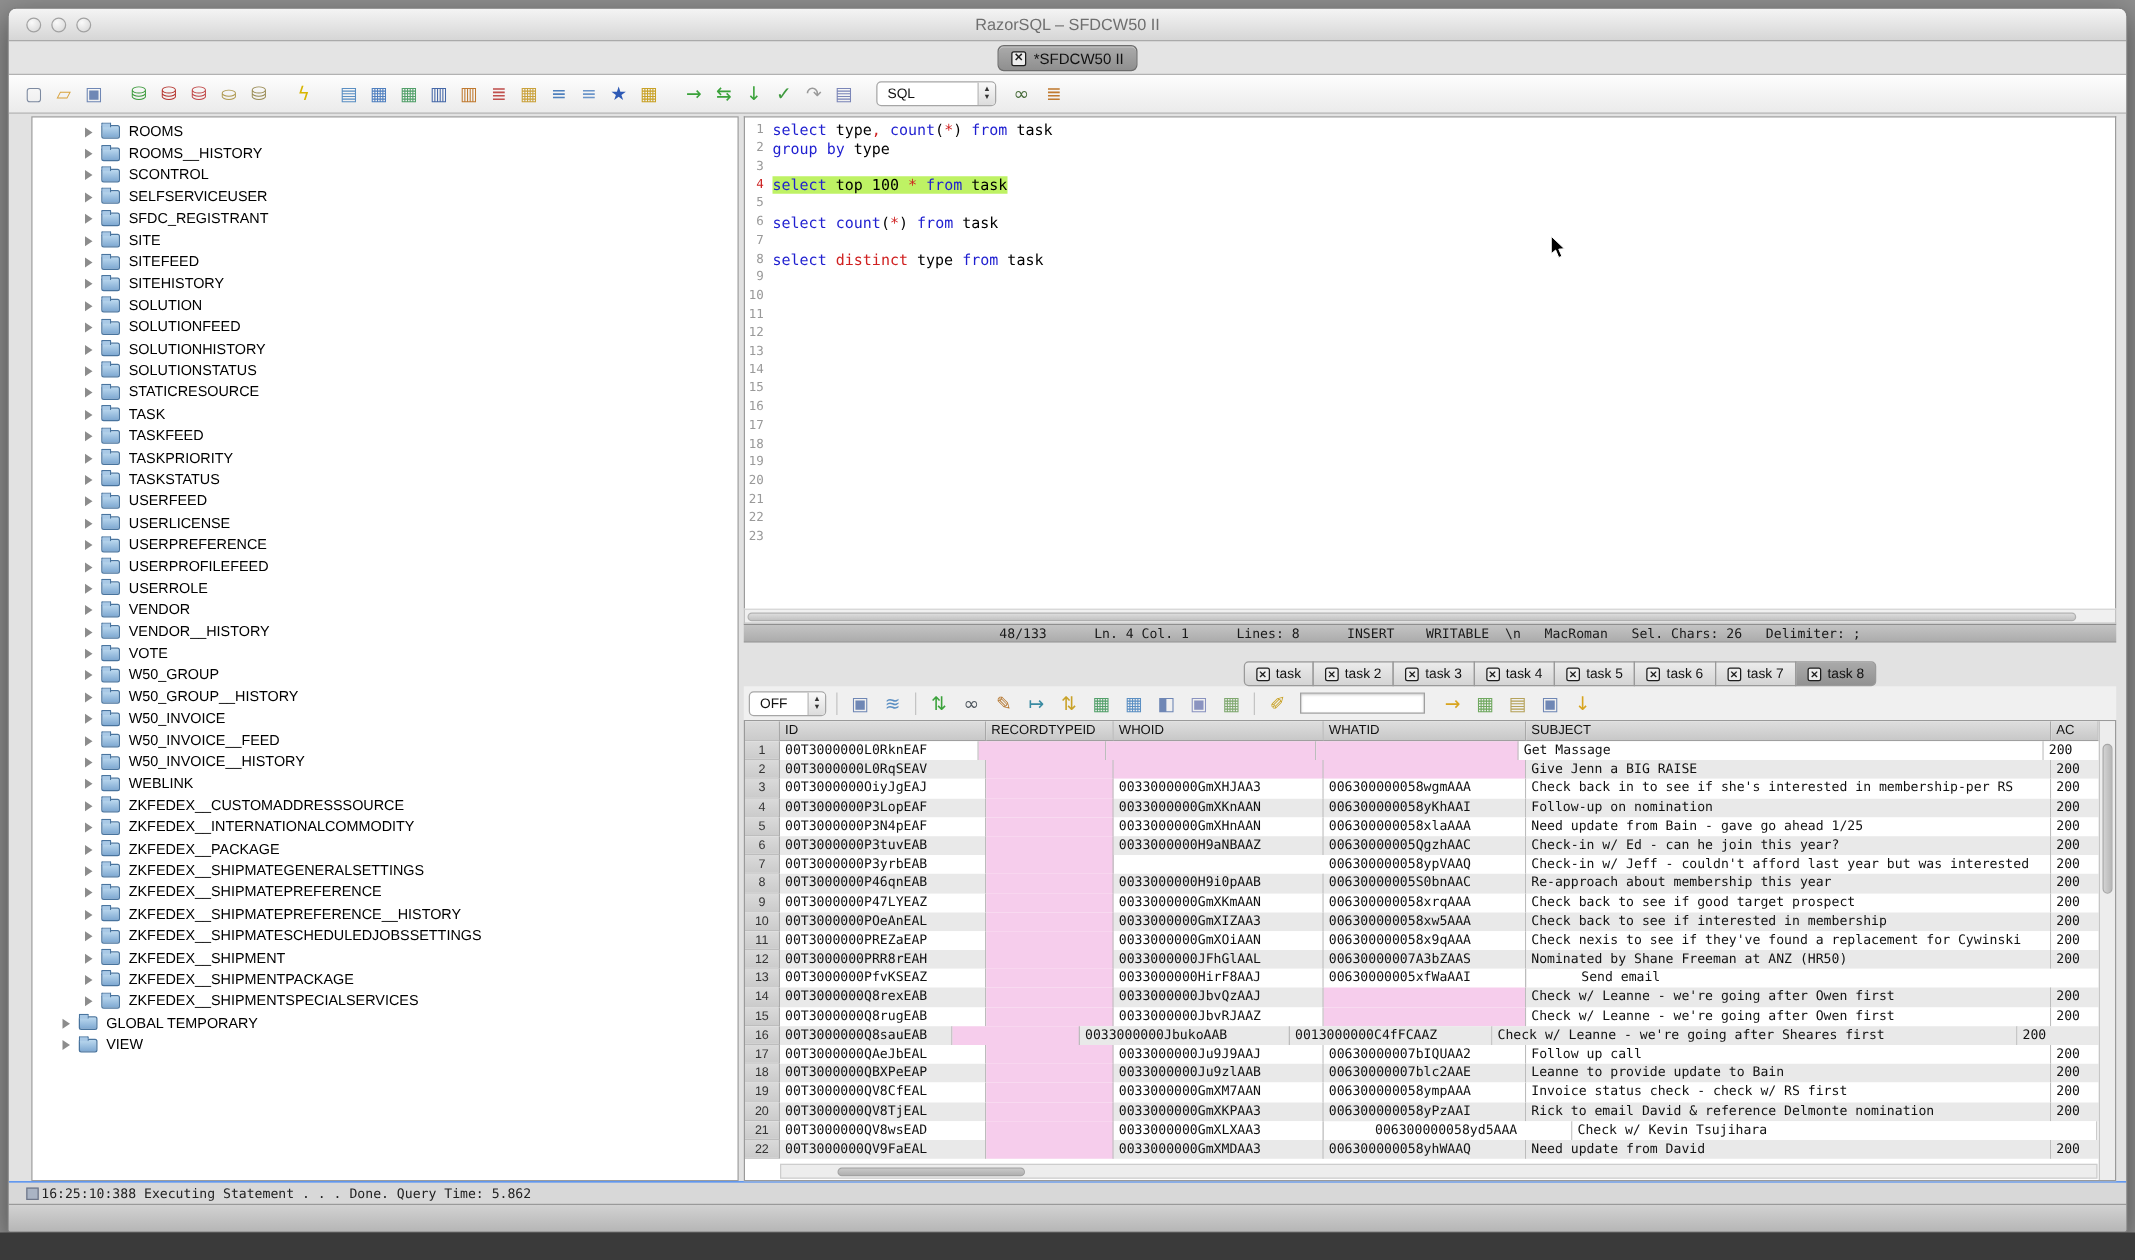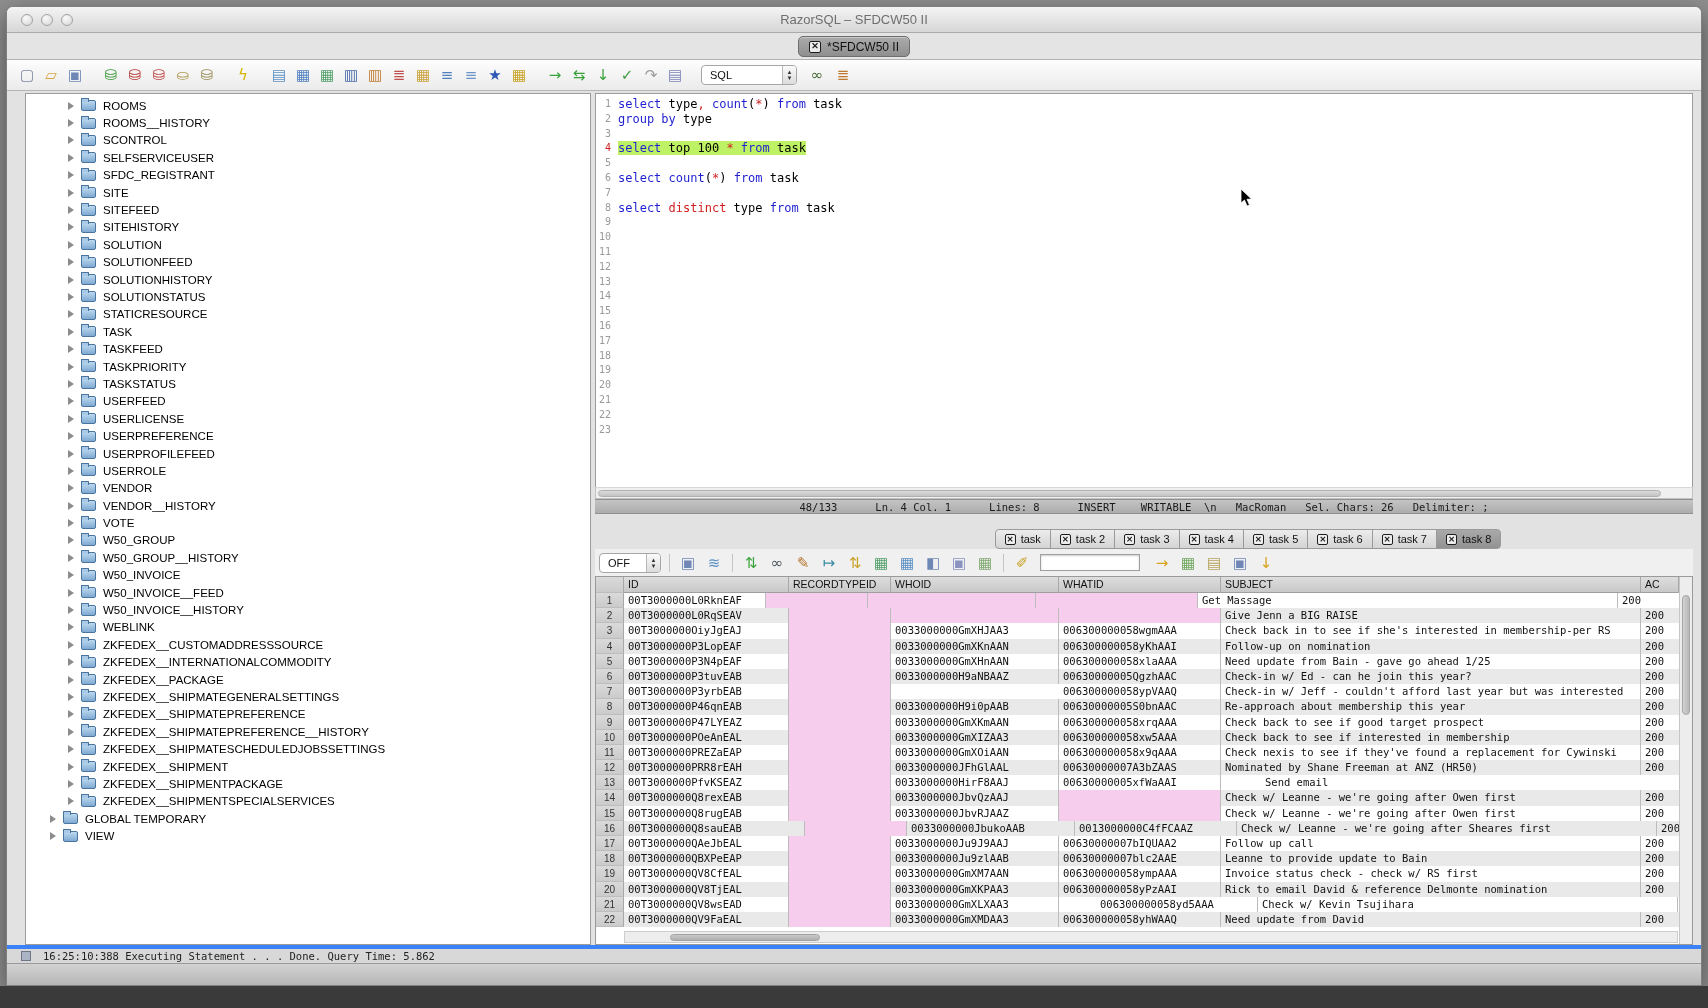--- a/index.html
+++ b/index.html
@@ -129,22 +129,22 @@
   .grid-hscroll { position:absolute; left:28px; right:14px; bottom:1px; height:12px;
     background:#ededed; border:1px solid #cdcdcd; }
   .grid-hscroll .thumb { position:absolute; left:45px; top:1.5px; width:150px; height:7px;
     background:linear-gradient(#c8c8c8,#b0b0b0); border:1px solid #a2a2a2; border-radius:4px; }
   .grid-vscroll { width:13px; flex:none; background:#ededed; border-left:1px solid #c6c6c6;
     position:relative; }
   .grid-vscroll .thumb { position:absolute; left:1.5px; top:18px; width:8px; height:120px;
     background:linear-gradient(90deg,#d2d2d2,#b8b8b8); border:1px solid #a6a6a6; border-radius:4px; }
 
   
-  .botstatus { height:18px; flex:none; display:flex; align-items:center; gap:12px;
-    padding-left:14px; background:#d8d8d8; border-top:4px solid #3b82f6; }
+  .botstatus { height:18px; flex:none; display:flex; align-items:center; gap:2px;
+    padding-left:14px; background:#d8d8d8; border-top:1px solid #3b82f6; }
   .sqicon { width:10px; height:10px; background:#aab4c4; border:1px solid #6e7688; flex:none; }
   .botstatus .msg { font-family:"DejaVu Sans Mono", monospace; font-size:10.5px; color:#222; }
   .footer { height:22px; flex:none; background:linear-gradient(#d2d2d2,#b6b6b6);
     border-top:1px solid #9a9a9a; }
 
   
   #cursor { position:absolute; left:1240px; top:188px; z-index:50; pointer-events:none; }
 </style>
 </head>
 <body>
@@ -626,21 +626,21 @@
               <span class="gut" style="line-height: 15px;"></span>
               <span class="gcell" style="width: 165px;">ID</span>
               <span class="gcell" style="width: 102px;">RECORDTYPEID</span>
               <span class="gcell" style="width: 168px;">WHOID</span>
               <span class="gcell" style="width: 162px;">WHATID</span>
               <span class="gcell" style="width: 420px;">SUBJECT</span>
               <span class="gcell last">AC</span>
             </div>
             <div class="grow odd">
               <span class="gut">1</span>
-              <span class="gcell d" style="width: 142px;">00T3000000L0RknEAF</span>
+              <span class="gcell d" style="width: 159px;">00T3000000L0RknEAF</span>
               <span class="gcell d nullc" style="width: 102px;"></span>
               <span class="gcell d nullc" style="width: 168px;"></span>
               <span class="gcell d nullc" style="width: 162px;"></span>
               <span class="gcell d" style="width: 420px;">Get Massage</span>
               <span class="gcell d last">200</span>
             </div>
             <div class="grow even">
               <span class="gut">2</span>
               <span class="gcell d" style="width: 165px;">00T3000000L0RqSEAV</span>
               <span class="gcell d nullc" style="width: 102px;"></span>
@@ -761,21 +761,21 @@
               <span class="gut">15</span>
               <span class="gcell d" style="width: 165px;">00T3000000Q8rugEAB</span>
               <span class="gcell d nullc" style="width: 102px;"></span>
               <span class="gcell d" style="width: 168px;">0033000000JbvRJAAZ</span>
               <span class="gcell d nullc" style="width: 162px;"></span>
               <span class="gcell d" style="width: 420px;">Check w/ Leanne - we're going after Owen first</span>
               <span class="gcell d last">200</span>
             </div>
             <div class="grow even">
               <span class="gut">16</span>
-              <span class="gcell d" style="width: 181px;">00T3000000Q8sauEAB</span>
+              <span class="gcell d" style="width: 138px;">00T3000000Q8sauEAB</span>
               <span class="gcell d nullc" style="width: 102px;"></span>
               <span class="gcell d" style="width: 168px;">0033000000JbukoAAB</span>
               <span class="gcell d" style="width: 162px;">0013000000C4fFCAAZ</span>
               <span class="gcell d" style="width: 420px;">Check w/ Leanne - we're going after Sheares first</span>
               <span class="gcell d last">200</span>
             </div>
             <div class="grow odd">
               <span class="gut">17</span>
               <span class="gcell d" style="width: 165px;">00T3000000QAeJbEAL</span>
               <span class="gcell d nullc" style="width: 102px;"></span>

